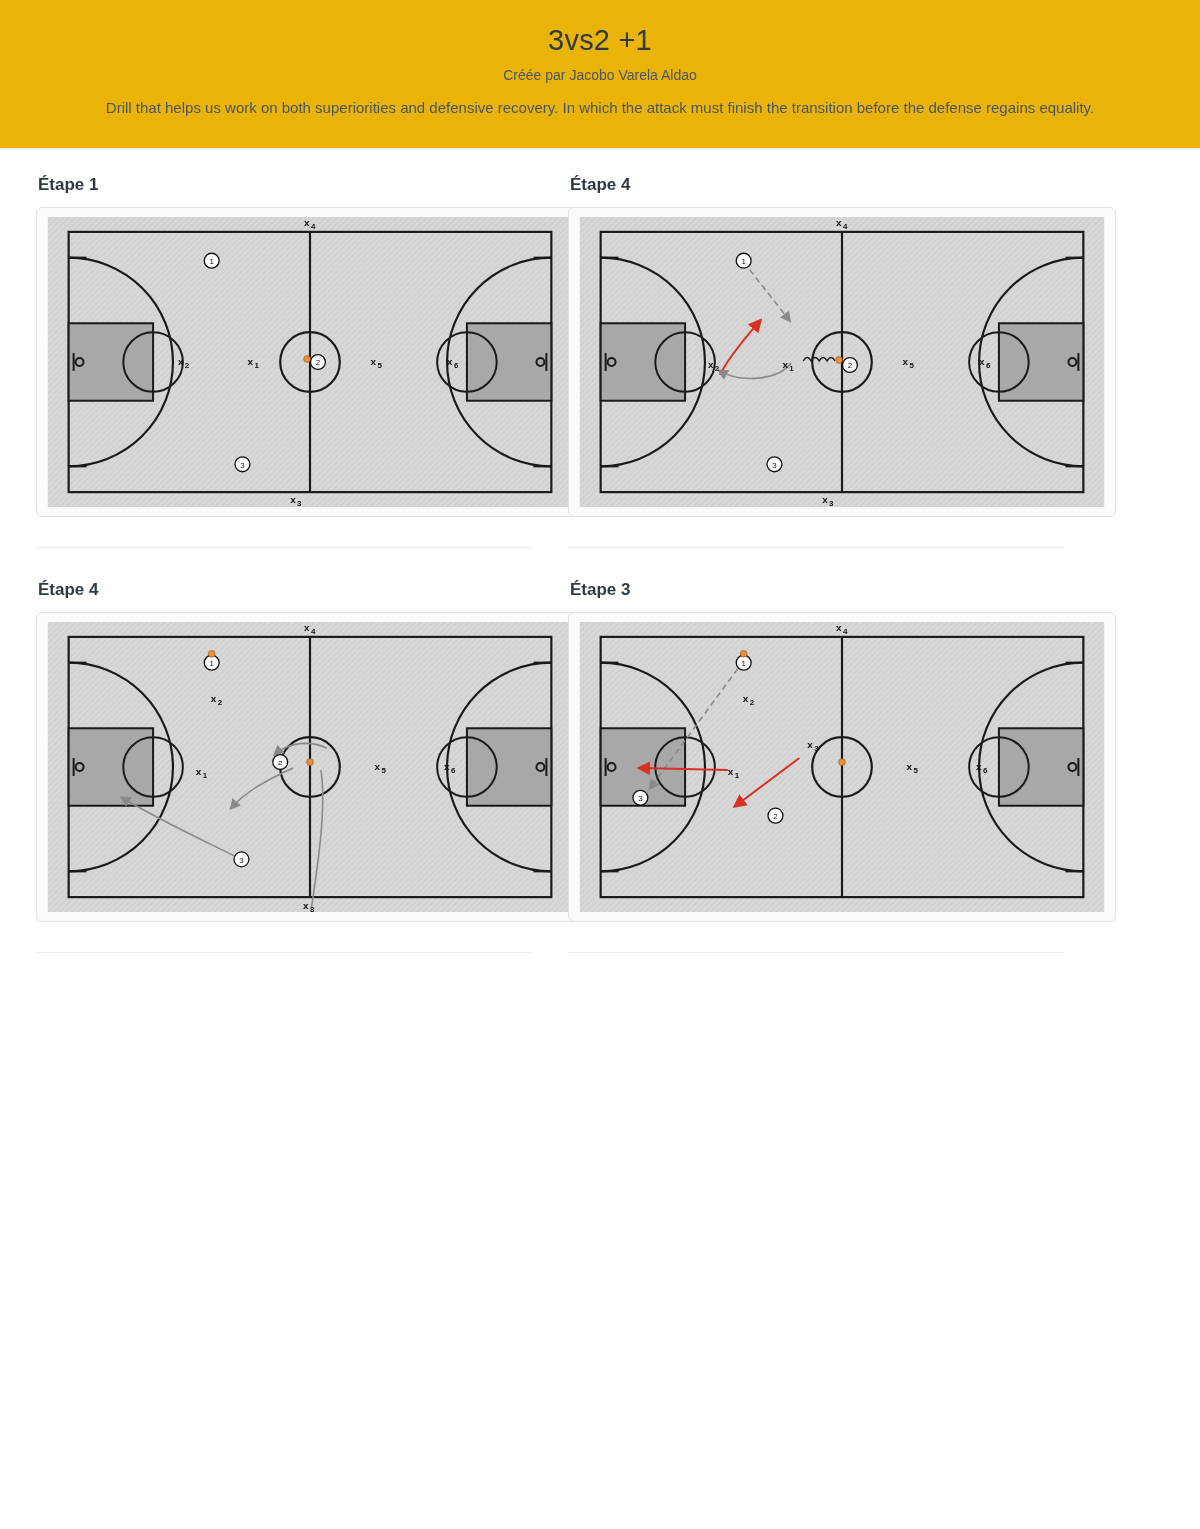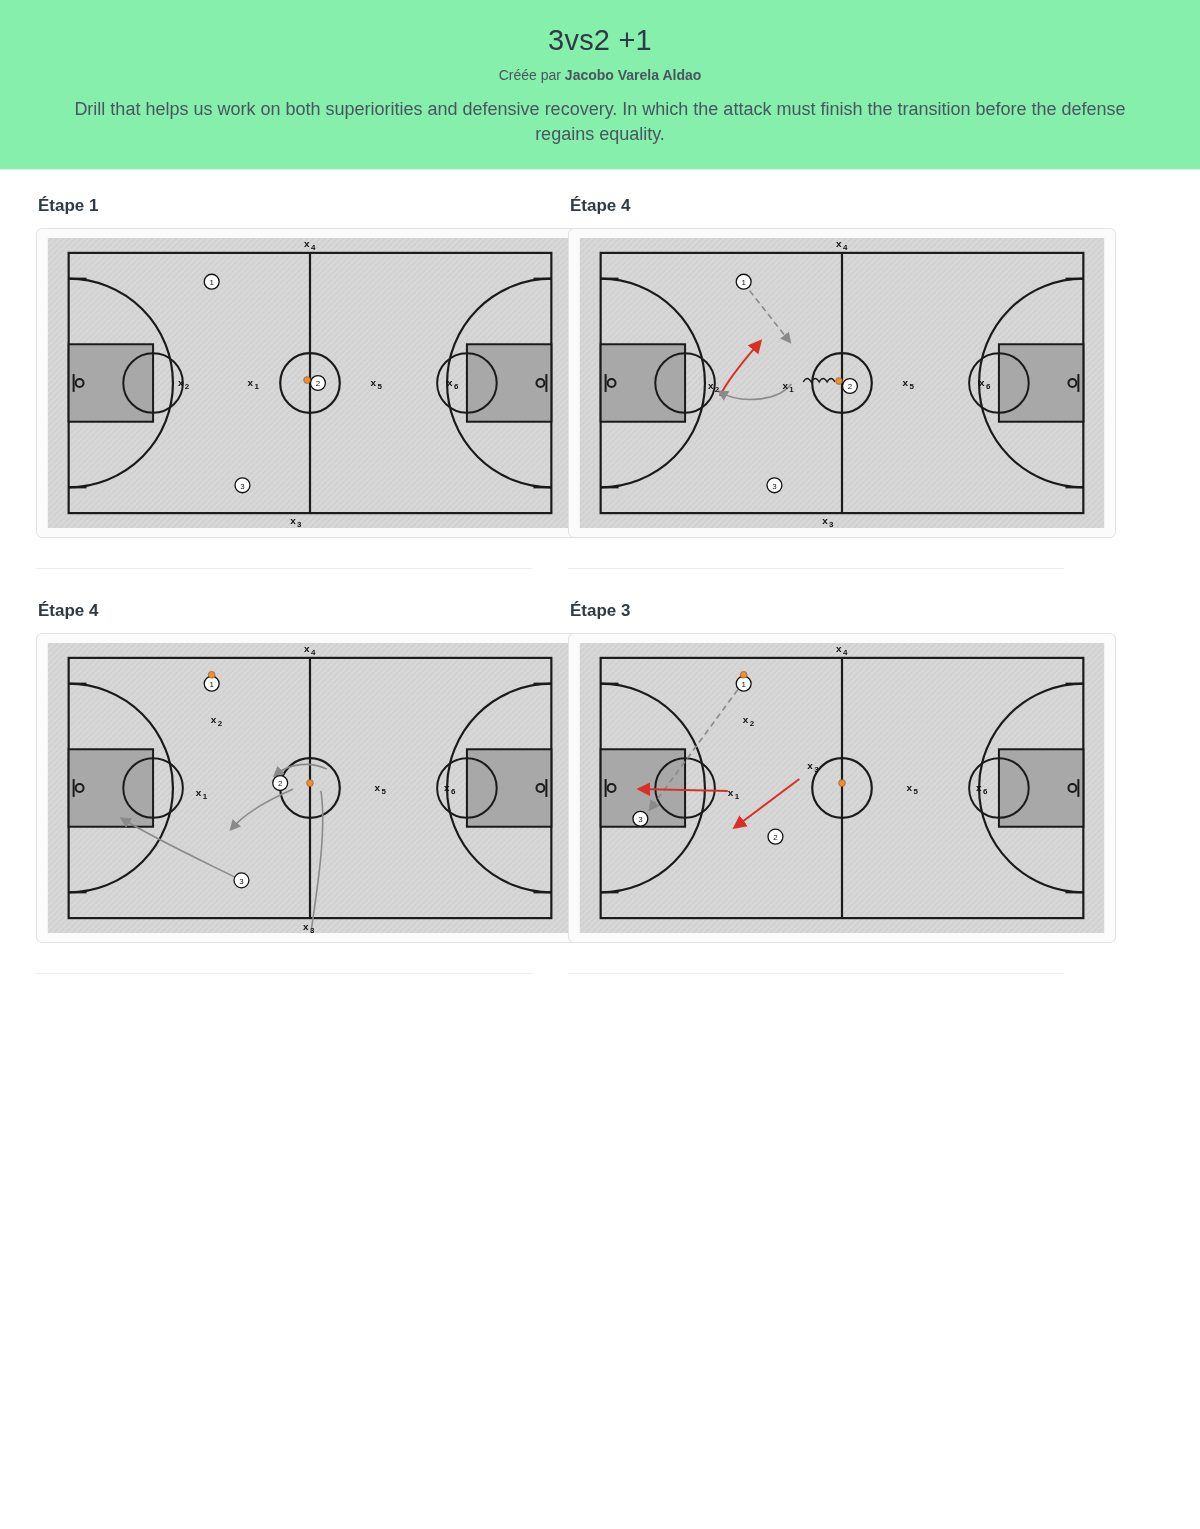--- a/index.html
+++ b/index.html
@@ -7,43 +7,43 @@
     margin: 0; padding: 0;
     width: 1200px;
     background: #ffffff;
     font-family: "Liberation Sans", sans-serif;
     color: #2f3b44;
   }
   .page { width: 1200px; min-height: 1529px; position: relative; }
 
   
   .header {
-    background: #86efac;
+    background: #eab308;
     border-bottom: 1px solid #e3eaf0;
     padding: 18px 20px 22px;
     text-align: center;
   }
   .title {
     font-size: 29px;
     font-weight: 400;
     color: #2f3b44;
     margin: 6px 0 10px;
     letter-spacing: .2px;
   }
   .subtitle {
     font-size: 14px;
     color: #4a5560;
     margin-bottom: 14px;
   }
-  .subtitle b { font-weight: 700; }
+  .subtitle b { font-weight: 400; }
   .desc {
-    font-size: 18px;
+    font-size: 15px;
     color: #4a5560;
     max-width: 1060px;
-    margin: 0 auto;
+    margin: 8px auto;
     line-height: 1.4;
   }
 
   
   .steps {
     padding: 26px 36px 10px;
     display: flex;
     flex-wrap: wrap;
     gap: 0 36px;
   }

